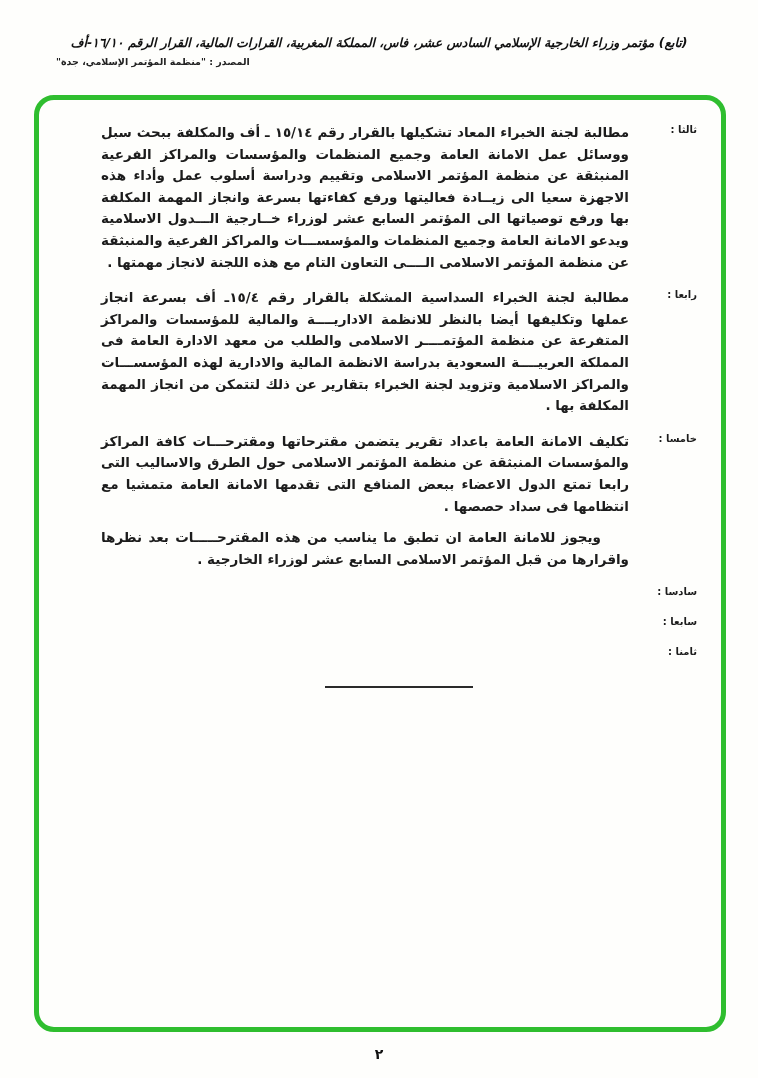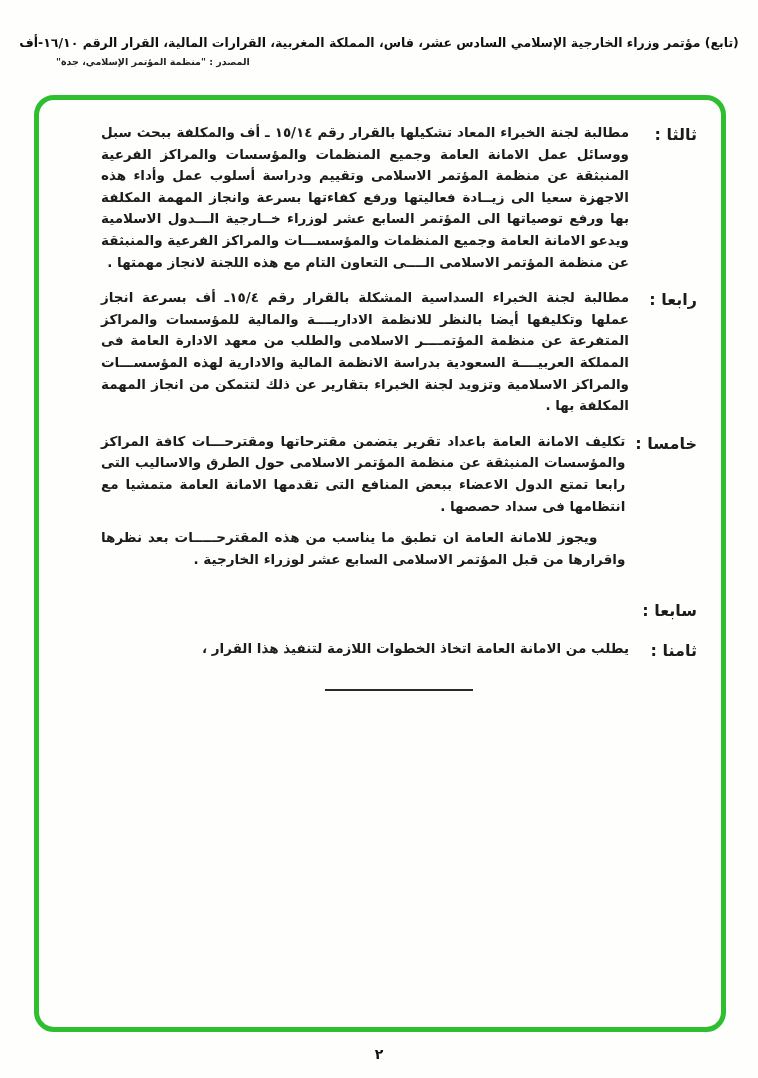--- a/index.html
+++ b/index.html
@@ -13,20 +13,21 @@
     overflow:hidden;
     direction:rtl;
   }
   .header{
     padding-top:34px;
     text-align:center;
     font-weight:700;
     font-size:12.5px;
     line-height:1.4;
     color:#111;
+    font-style:italic;
   }
   .source-line{
     direction:rtl;
     text-align:left;
     font-weight:700;
     font-size:9.5px;
     margin:4px 0 0 0;
     padding-left:56px;
     color:#222;
   }
@@ -42,21 +43,21 @@
     padding:22px 24px 14px 62px;
   }
   .section{
     display:flex;
     gap:10px;
     margin-bottom:14px;
   }
   .label{
     flex:0 0 58px;
     font-weight:700;
-    font-size:16px;
+    font-size:10px;
     line-height:1.6;
     white-space:nowrap;
   }
   .text{
     flex:1;
     font-weight:700;
     font-size:13.5px;
     line-height:1.6;
     text-align:justify;
   }
@@ -104,31 +105,29 @@
 
       <div class="section">
         <div class="label">خامسا :</div>
         <div class="text">
           <p>تكليف الامانة العامة باعداد تقرير يتضمن مقترحاتها ومقترحـــات كافة المراكز والمؤسسات المنبثقة عن منظمة المؤتمر الاسلامى حول الطرق والاساليب التى رابعا تمتع الدول الاعضاء ببعض المنافع التى تقدمها الامانة العامة متمشيا مع انتظامها فى سداد حصصها .</p>
           <p class="indent">ويجوز للامانة العامة ان تطبق ما يناسب من هذه المقترحـــــات بعد نظرها واقرارها من قبل المؤتمر الاسلامى السابع عشر لوزراء الخارجية .</p>
         </div>
       </div>
 
       <div class="section">
+        <div class="label">سادسا :</div>
       </div>
 
       <div class="section">
         <div class="label">سابعا :</div>
       </div>
 
       <div class="section">
         <div class="label">ثامنا :</div>
-        <div class="text">
-          <p>يطلب من الامانة العامة اتخاذ الخطوات اللازمة لتنفيذ هذا القرار ،</p>
-        </div>
       </div>
 
       <div class="divider"></div>
 
     </div>
   </div>
 
   <div class="page-number">٢</div>
 
 </div>

